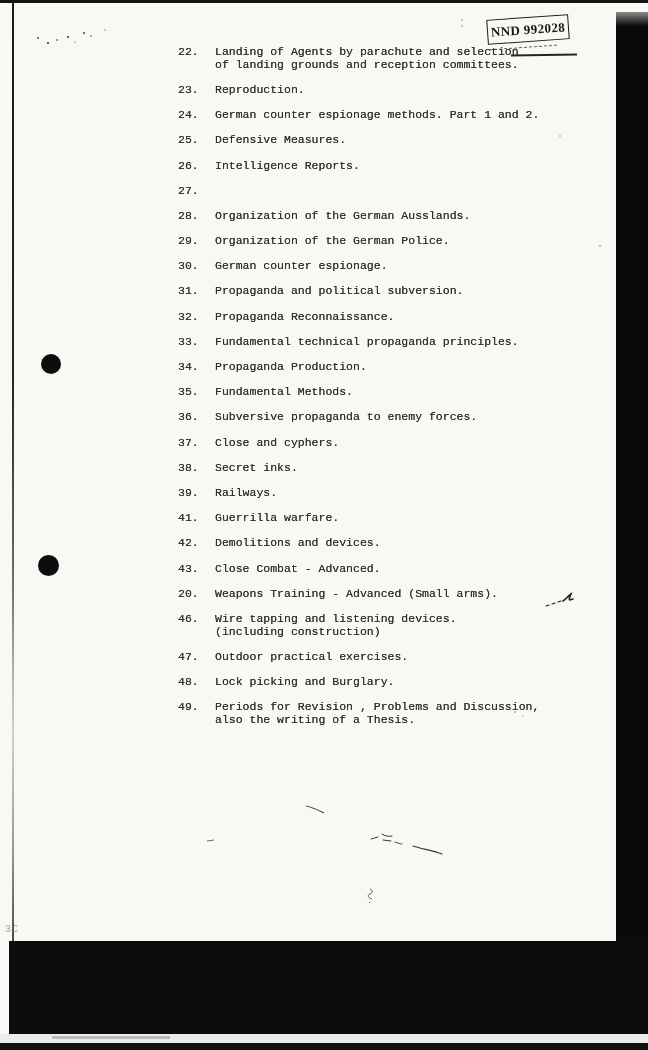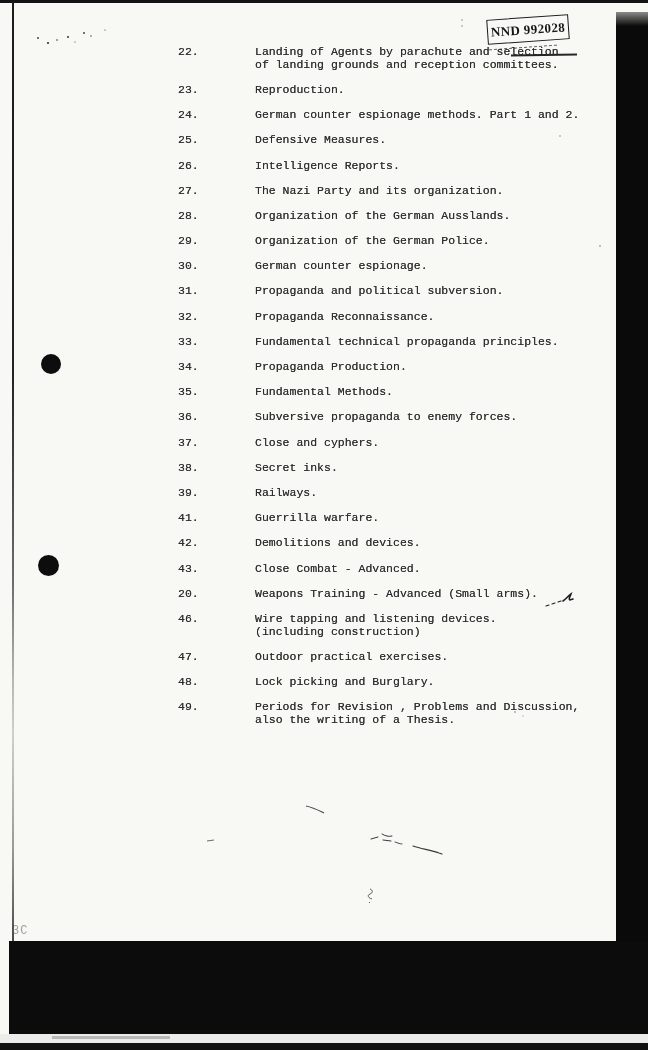--- a/index.html
+++ b/index.html
@@ -51,28 +51,27 @@
   .doc-list{position:absolute;left:178px;top:46px;width:420px;color:var(--ink);font-family:Liberation Mono, monospace;}
   .item{display:flex;margin-bottom:12.4px;}
   .item .num{
     flex:0 0 37px;font-size:11.5px;line-height:12.8px;
     text-shadow:0 0 .6px rgba(46,46,46,.8);
   }
   .item .txt{
     font-size:11.5px;line-height:12.8px;
     text-shadow:0 0 .6px rgba(46,46,46,.8);
     white-space:nowrap;
-    margin-left:40px;
   }
   
   .strike-line{position:absolute;left:511px;top:54px;width:66px;height:1.7px;background:#262626;transform:rotate(-.8deg);}
   
   .marks{position:absolute;left:0;top:0;width:648px;height:1050px;pointer-events:none;}
   .corner-faint{
-    position:absolute;left:12px;top:924px;font-size:12px;color:rgba(85,85,85,.55);
+    position:absolute;left:5px;top:924px;font-size:10px;color:rgba(85,85,85,.55);
     font-family:"Liberation Mono",monospace;letter-spacing:1px;
   }
 </style>
 </head>
 <body>
 
 <div class="top-edge-line"></div>
 <div class="left-fold-line"></div>
 <div class="right-band"></div>
 <div class="right-band-fade"></div>
@@ -105,21 +104,20 @@
     <div class="item">
       <span class="num">25.</span>
       <div class="txt">Defensive Measures.</div>
     </div>
     <div class="item">
       <span class="num">26.</span>
       <div class="txt">Intelligence Reports.</div>
     </div>
     <div class="item">
       <span class="num">27.</span>
-      <div class="txt">The Nazi Party and its organization.</div>
     </div>
     <div class="item">
       <span class="num">28.</span>
       <div class="txt">Organization of the German Ausslands.</div>
     </div>
     <div class="item">
       <span class="num">29.</span>
       <div class="txt">Organization of the German Police.</div>
     </div>
     <div class="item">

